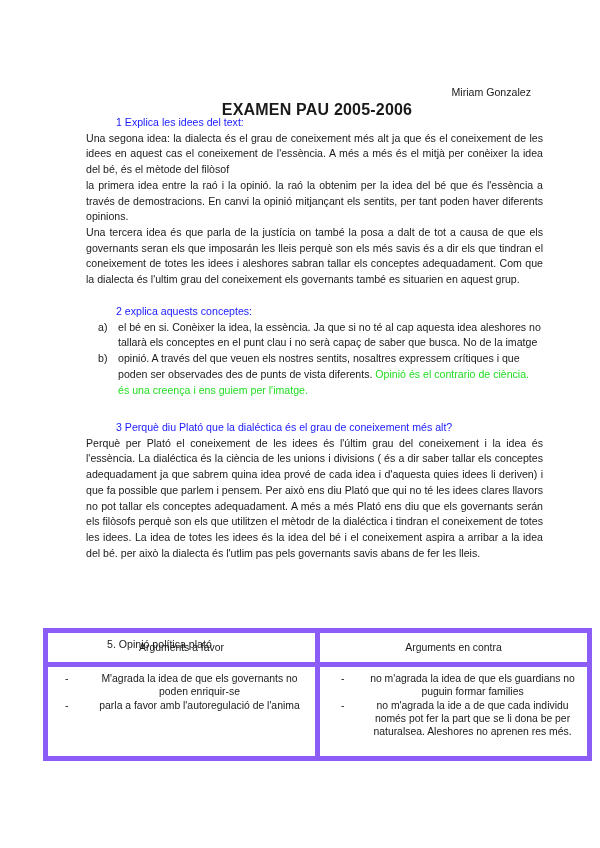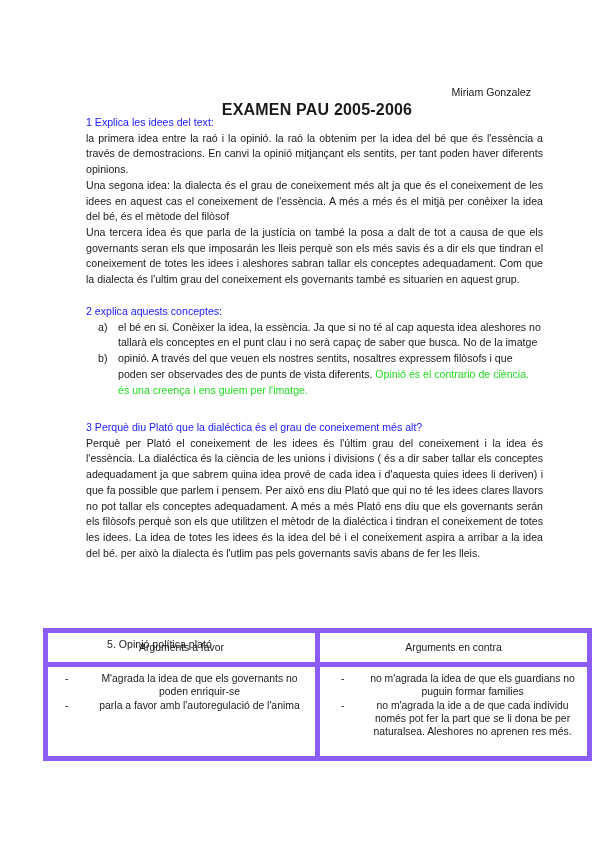--- a/index.html
+++ b/index.html
@@ -3,21 +3,21 @@
 <meta charset="utf-8">
 <style>
   html, body { margin:0; padding:0; background:#ffffff; }
   body { width:600px; height:848px; position:relative; overflow:hidden;
          font-family:"Liberation Sans", sans-serif; color:#1a1a1a; font-size:10.6px; }
   .page { position:absolute; left:17px; top:0; width:600px; height:620px; }
   .author { position:absolute; top:86px; right:86px; font-size:10.6px; }
   .title { position:absolute; top:101px; left:0; width:600px; text-align:center;
            font-weight:bold; font-size:16px; letter-spacing:0.2px; }
   .content { position:absolute; left:69px; width:457px; line-height:15.7px; }
-  .q { color:#1a1aff; }
+  .q { color:#1a1aff;margin-left:30px; }
   .j { text-align:justify; }
   .green { color:#22dd22; }
   .list { margin:0; padding:0; list-style:none; }
   .list li { position:relative; padding-left:32px; }
   .list li .mk { position:absolute; left:12px; top:0; }
   .sec5 { position:absolute; top:597px; left:90px; font-size:10.6px;margin-top:41px; }
   table.args { position:absolute; top:628px; left:26px; width:549px; border-collapse:collapse;
                font-size:10.4px; }
   table.args th, table.args td { border:5px solid #8b5cf6; vertical-align:top; text-align:center;
                                  font-weight:normal; padding:8px 4px; line-height:13.2px; }
@@ -32,35 +32,35 @@
 </head>
 <body>
 
 <div class="page">
 
   <div class="author">Miriam Gonzalez</div>
   <div class="title">EXAMEN PAU 2005-2006</div>
 
   <div class="content" style="top:115px;">
     <div class="q">1 Explica les idees del text:</div>
+    <div class="j">Una segona idea: la dialecta és el grau de coneixement més alt ja que és el coneixement de les idees en aquest cas el coneixement de l'essència. A més a més és el mitjà per conèixer la idea del bé, és el mètode del filòsof</div>
     <div class="j">la primera idea entre la raó i la opinió. la raó la obtenim per la idea del bé que és l'essència a través de demostracions. En canvi la opinió mitjançant els sentits, per tant poden haver diferents opinions.</div>
-    <div class="j">Una segona idea: la dialecta és el grau de coneixement més alt ja que és el coneixement de les idees en aquest cas el coneixement de l'essència. A més a més és el mitjà per conèixer la idea del bé, és el mètode del filòsof</div>
     <div class="j">Una tercera idea és que parla de la justícia on també la posa a dalt de tot a causa de que els governants seran els que imposarán les lleis perquè son els més savis és a dir els que tindran el coneixement de totes les idees i aleshores sabran tallar els conceptes adequadament. Com que la dialecta és l'ultim grau del coneixement els governants també es situarien en aquest grup.</div>
   </div>
 
   <div class="content" style="top:304px;">
     <div class="q">2 explica aquests conceptes:</div>
     <ul class="list">
       <li>
         <span class="mk">a)</span>
         <span>el bé en si. Conèixer la idea, la essència. Ja que si no té al cap aquesta idea aleshores no tallarà els conceptes en el punt clau i no serà capaç de saber que busca. No de la imatge</span>
       </li>
       <li>
         <span class="mk">b)</span>
-        <span>opinió. A través del que veuen els nostres sentits, nosaltres expressem filòsofs i que poden ser observades des de punts de vista diferents. </span><span class="green">Opinió és el contrario de ciència. és una creença i ens guiem per l'imatge.</span>
+        <span>opinió. A través del que veuen els nostres sentits, nosaltres expressem crítiques i que poden ser observades des de punts de vista diferents. </span><span class="green">Opinió és el contrario de ciència. és una creença i ens guiem per l'imatge.</span>
       </li>
     </ul>
   </div>
 
   <div class="content" style="top:420px;">
     <div class="q">3 Perquè diu Plató que la dialéctica és el grau de coneixement més alt?</div>
     <div class="j">Perquè per Plató el coneixement de les idees és l'últim grau del coneixement i la idea és l'essència. La dialéctica és la ciència de les unions i divisions ( és a dir saber tallar els conceptes adequadament ja que sabrem quina idea prové de cada idea i d'aquesta quies idees li deriven) i que fa possible que parlem i pensem. Per això ens diu Plató que qui no té les idees clares llavors no pot tallar els conceptes adequadament. A més a més Plató ens diu que els governants serán els filòsofs perquè son els que utilitzen el mètodr de la dialéctica i tindran el coneixement de totes les idees. La idea de totes les idees és la idea del bé i el coneixement aspira a arribar a la idea del bé. per això la dialecta és l'utlim pas pels governants savis abans de fer les lleis.</div>
   </div>
 
   <div class="sec5">5. Opinió política plató</div>

